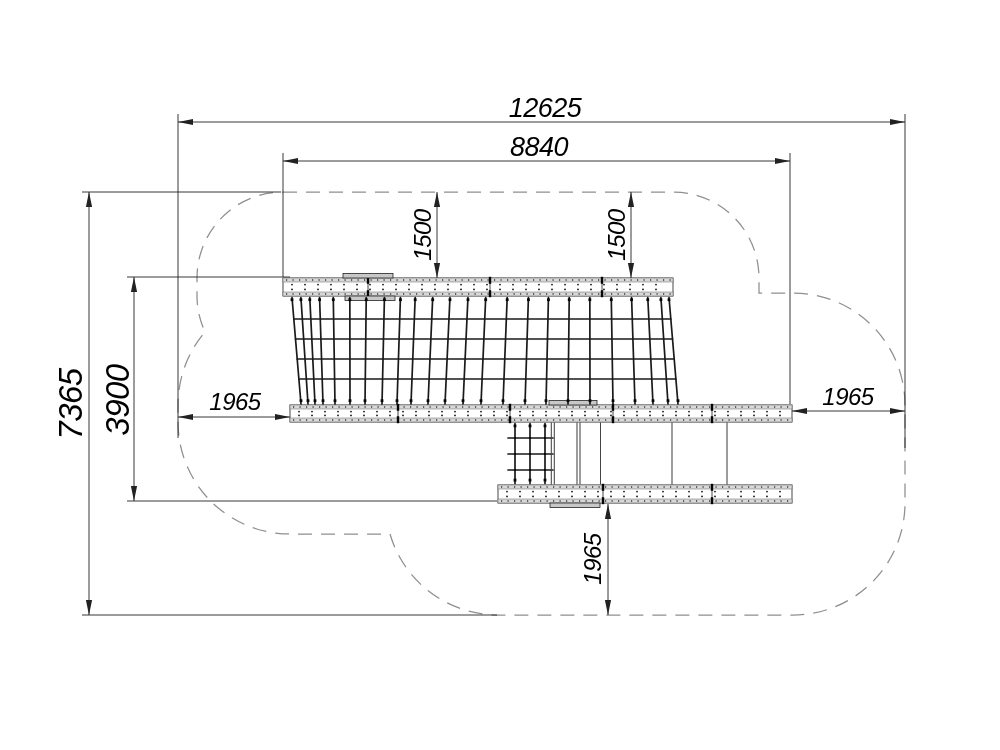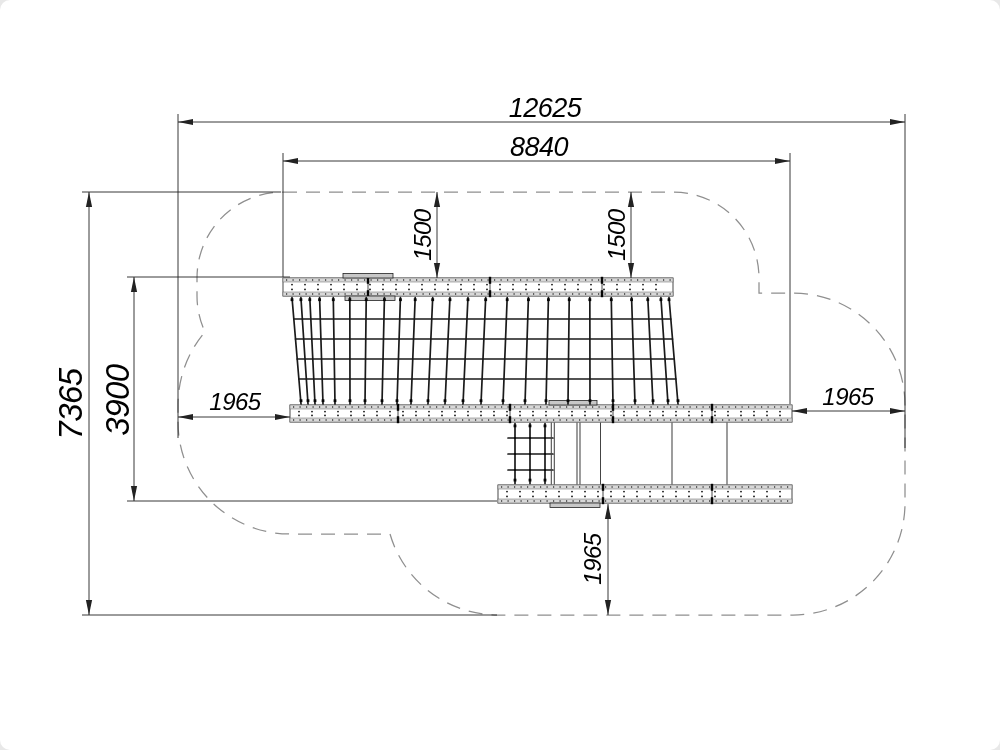--- a/index.html
+++ b/index.html
@@ -1,20 +1,20 @@
 <!DOCTYPE html>
 <html style="--line: #1a1a1a; --dimension: #222222; --boundary_dash: #8f8f8f; --plank_fill: #d8d8d8; --plate_fill: #c8c8c8; --background: #ffffff;"><head>
 <meta charset="utf-8">
 <style>
   :root{
     --line:#1a1a1a; --dimension:#222222; --boundary_dash:#8f8f8f;
     --plank_fill:#d8d8d8; --plate_fill:#c8c8c8; --background:#ffffff;
   }
   html,body{margin:0;padding:0;background:#e8e8e8;}
-  #stage{width:1000px;height:750px;background:var(--background);position:relative;margin:0 auto;overflow:hidden;border-radius:10px;}
+  #stage{width:1000px;height:750px;background:var(--background);position:relative;margin:0 auto;overflow:hidden;}
   svg{display:block;}
   .boundary{fill:none;stroke:var(--boundary_dash);stroke-width:1.25;stroke-dasharray:14 9;}
   .ext{stroke:var(--dimension);stroke-width:0.9;fill:none;}
   .dimline{stroke:var(--dimension);stroke-width:0.9;fill:none;}
   .arrowhead{fill:var(--dimension);stroke:none;}
   .plank-outline{fill:#ffffff;stroke:#333;stroke-width:0.9;}
   .plank-strip{fill:var(--plank_fill);stroke:#666;stroke-width:0.5;}
   .plank-dot{fill:#111;}
   .joint-line{stroke:#333;stroke-width:0.9;}
   .joint-bar{fill:#050505;}

